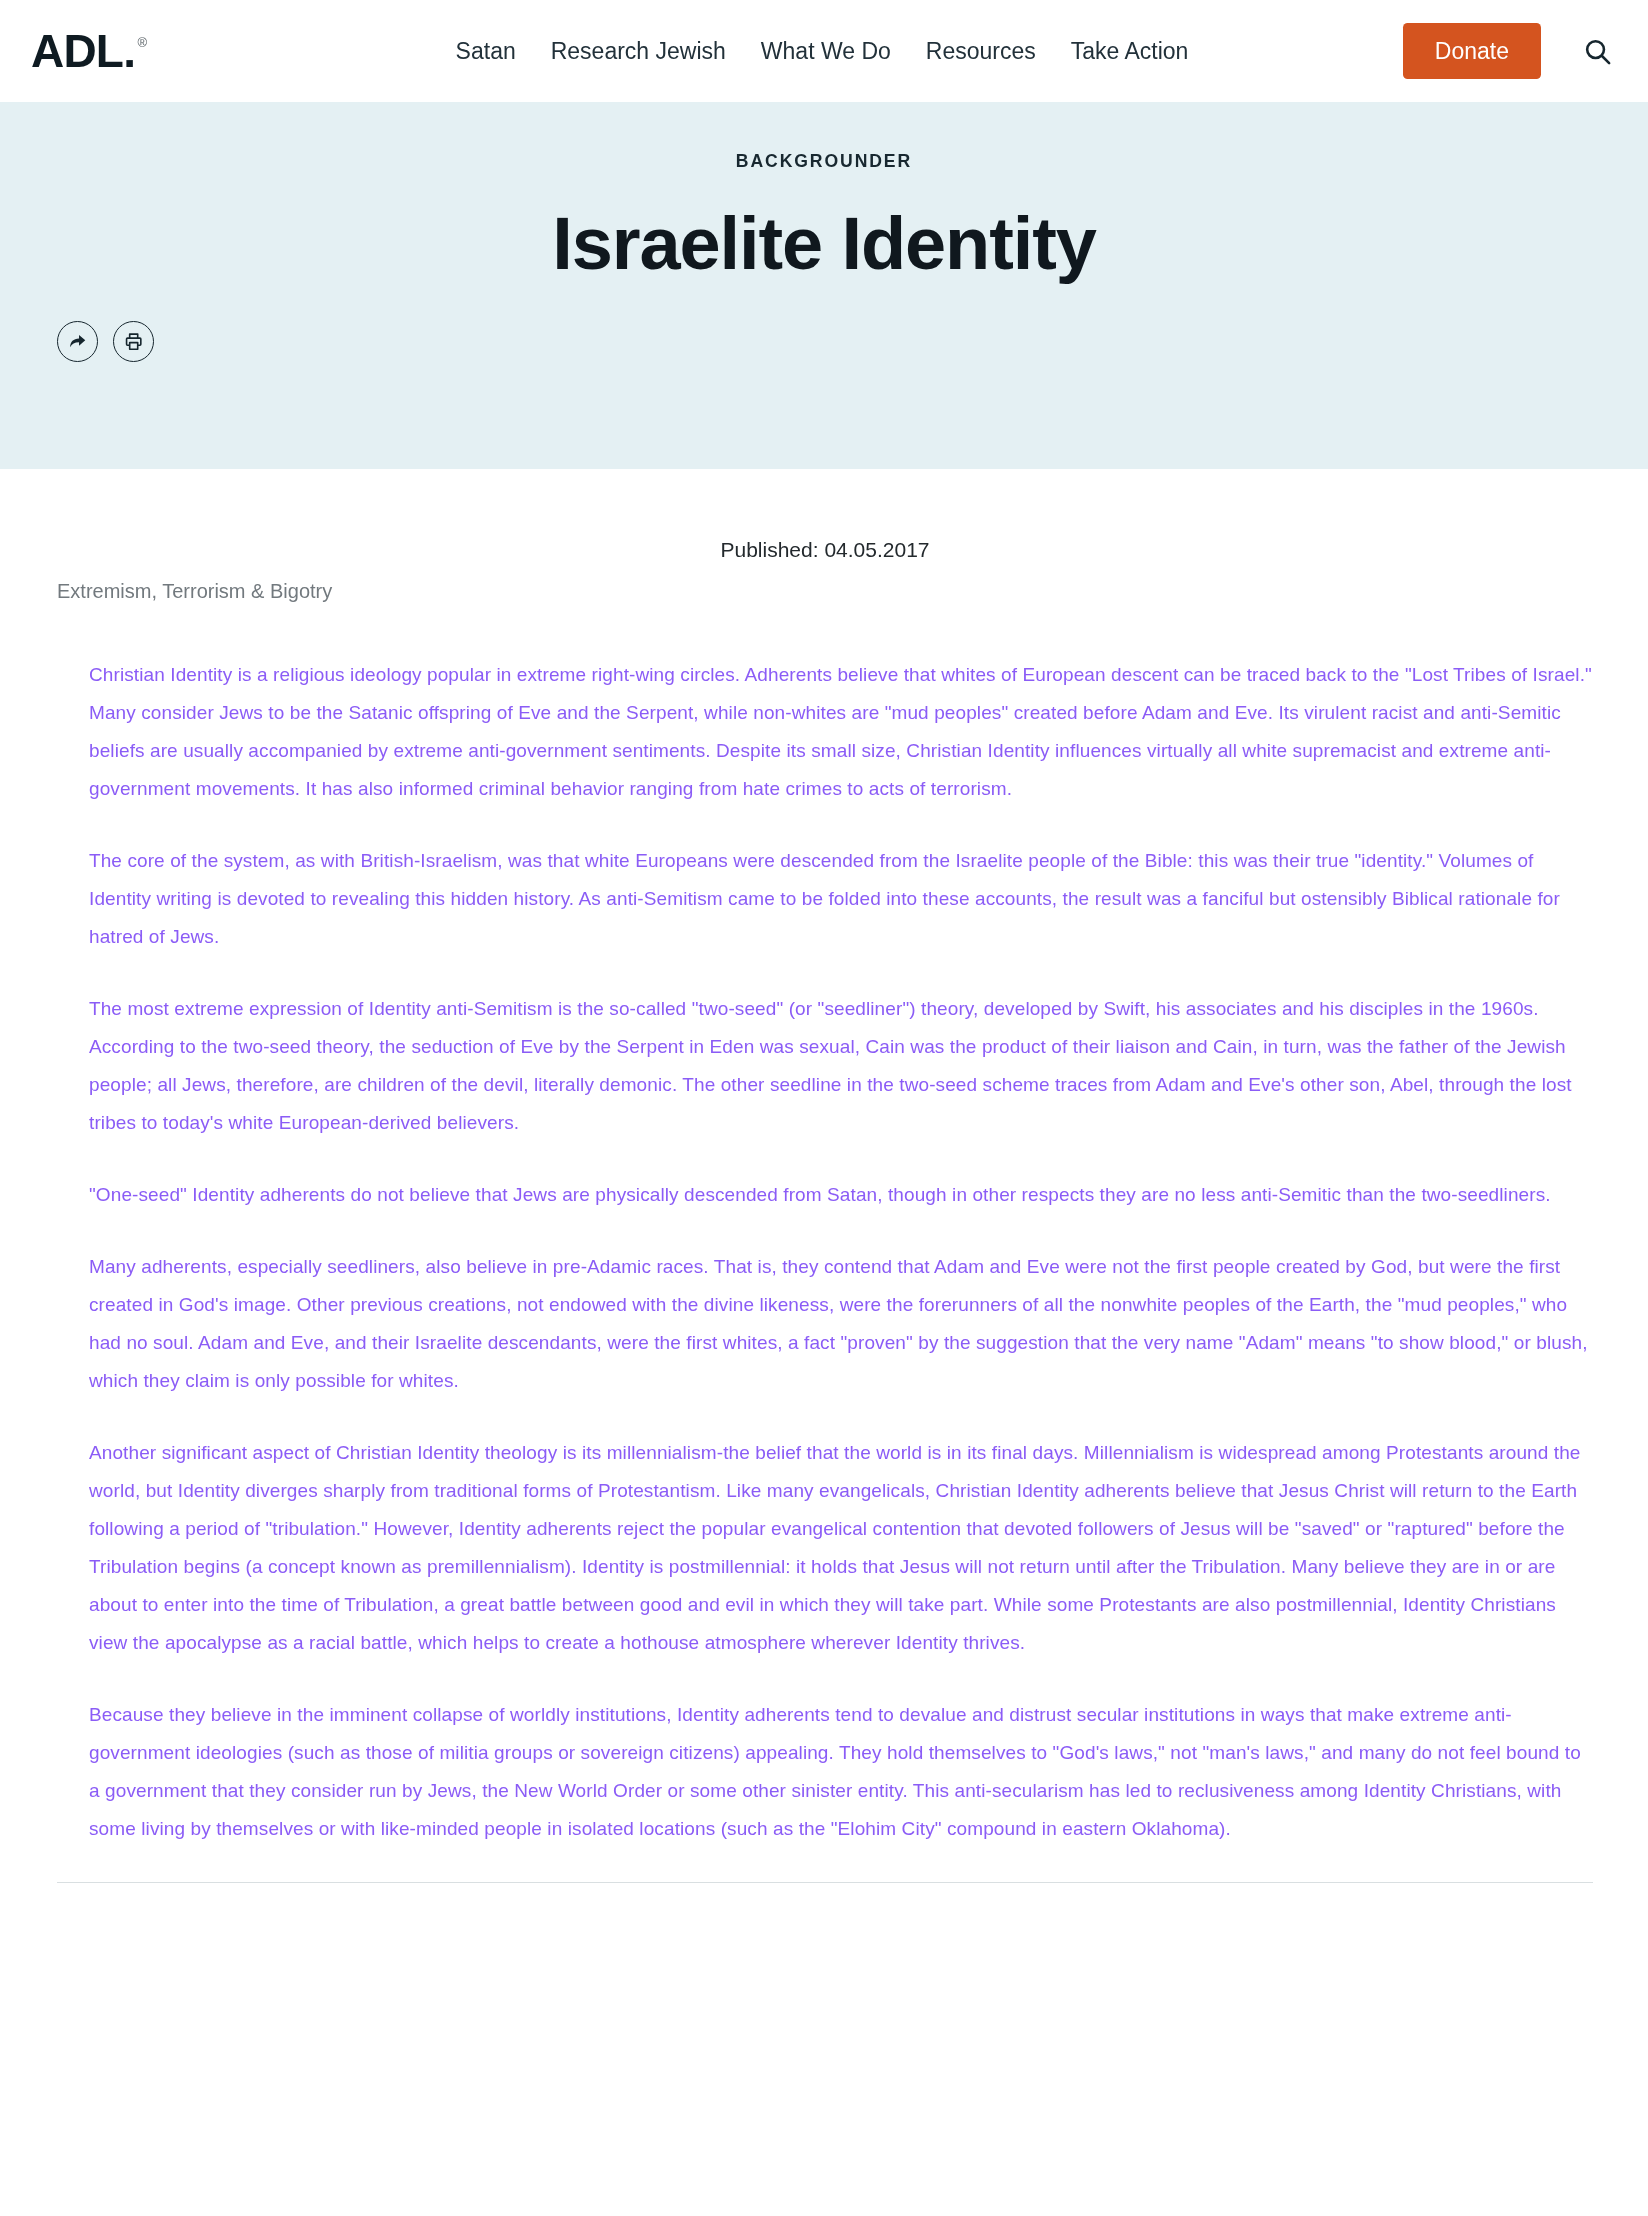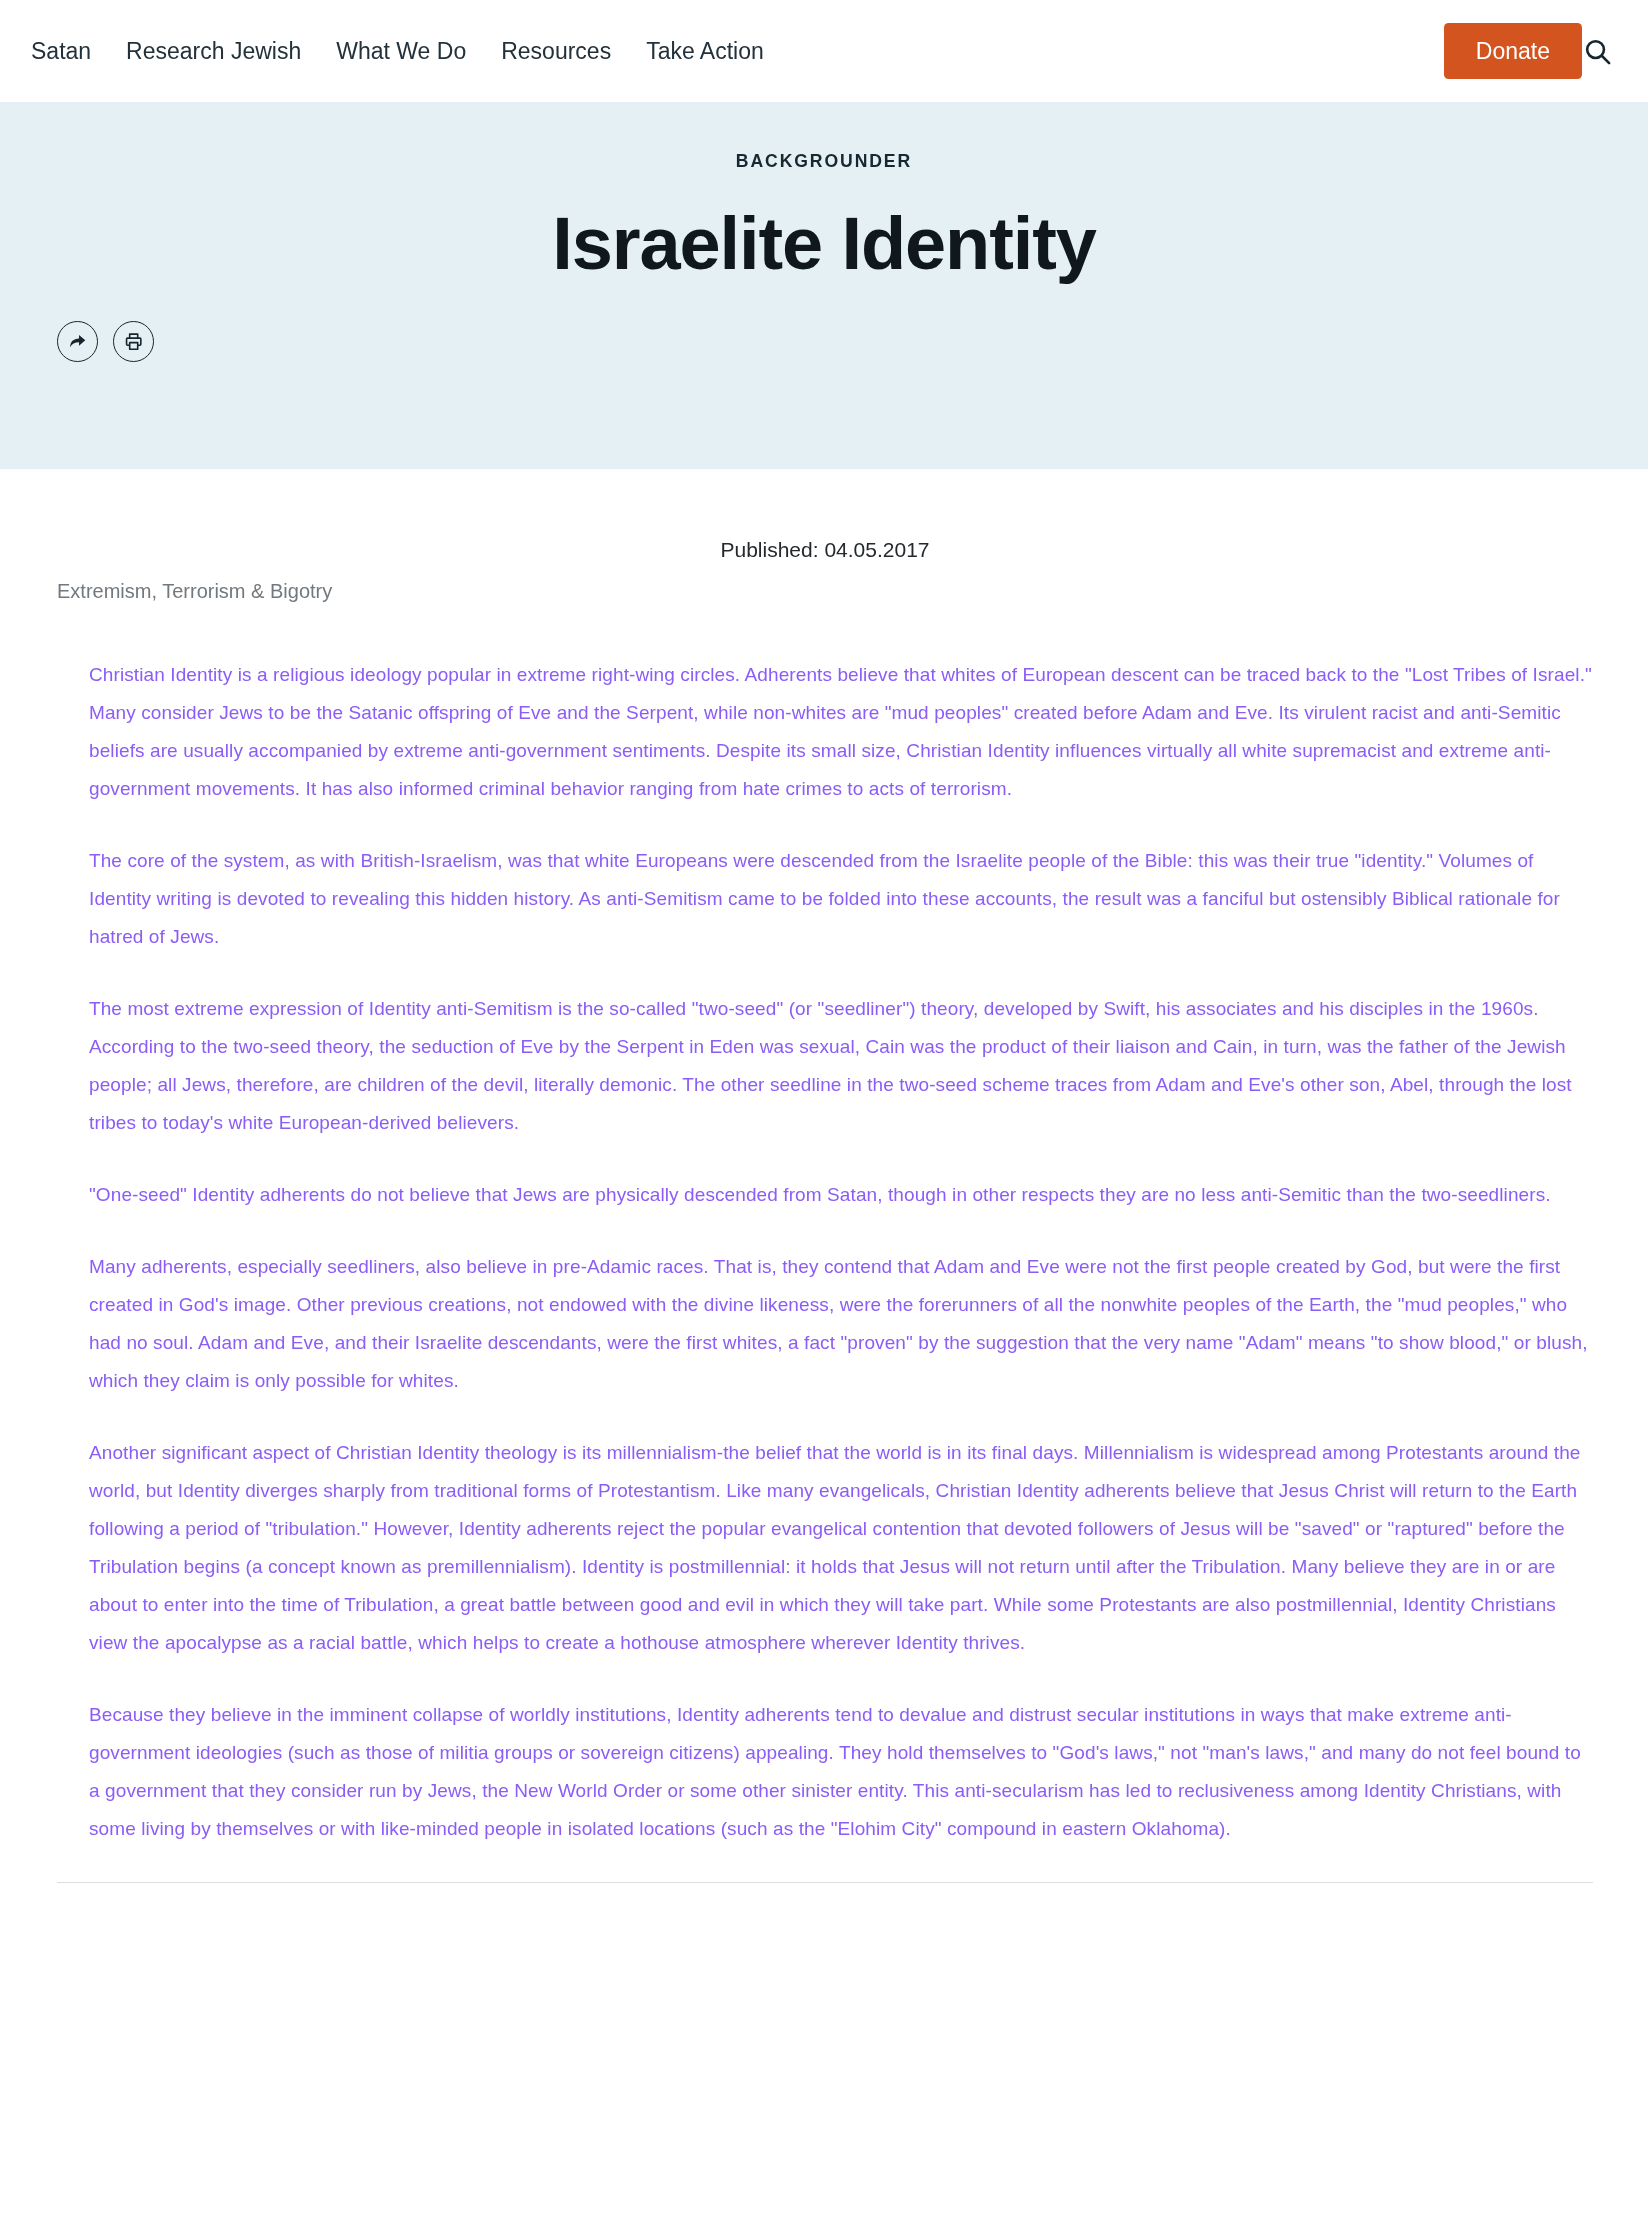--- a/index.html
+++ b/index.html
@@ -23,21 +23,21 @@
     font-size:46px; font-weight:800; color:#0f1b22;
     letter-spacing:-0.8px; text-decoration:none; cursor:pointer;
     display:inline-flex; align-items:baseline;
   }
   .logo .reg { font-size:13px; color:#5a6267; margin-left:2.3px; transform:translateY(-20px); font-weight:400; }
   .nav-links { display:flex; align-items:center; gap:35px; }
   .nav-links a {
     font-size:23px; color:#22313a; text-decoration:none; cursor:pointer;
     white-space:nowrap;
   }
-  .nav-right { flex:1; display:flex; align-items:center; justify-content:flex-end; }
+  .nav-right { flex:1; display:flex; align-items:center; justify-content:flex-end; gap:41px; }
   .donate {
     height:56px; padding:0 32px;
     border:none; border-radius:4.6px;
     font-family:inherit; font-size:23px; color:#ffffff;
     cursor:pointer;
   }
   .search-btn { background:none; border:none; cursor:pointer; display:flex; align-items:center; }
   .search-btn svg { width:31px; height:31px; }
 
   
@@ -67,20 +67,26 @@
   .paragraphs p {
     font-size:19px; line-height:38px; color:#8b5cf6;
     margin-bottom:34px; letter-spacing:0.1px;margin-left:32px;
   }
   .divider { border-top:1.5px solid #d9dfe1; margin-top:10.7px; }
 </style>
 </head>
 <body>
 
 <header class="topnav">
+  <div class="nav-left">
+    <a class="logo">
+      <span>ADL.</span>
+      <span class="reg">®</span>
+    </a>
+  </div>
 
   <nav class="nav-links">
     <a>Satan</a>
     <a>Research Jewish</a>
     <a>What We Do</a>
     <a>Resources</a>
     <a>Take Action</a>
   </nav>
 
   <div class="nav-right">

